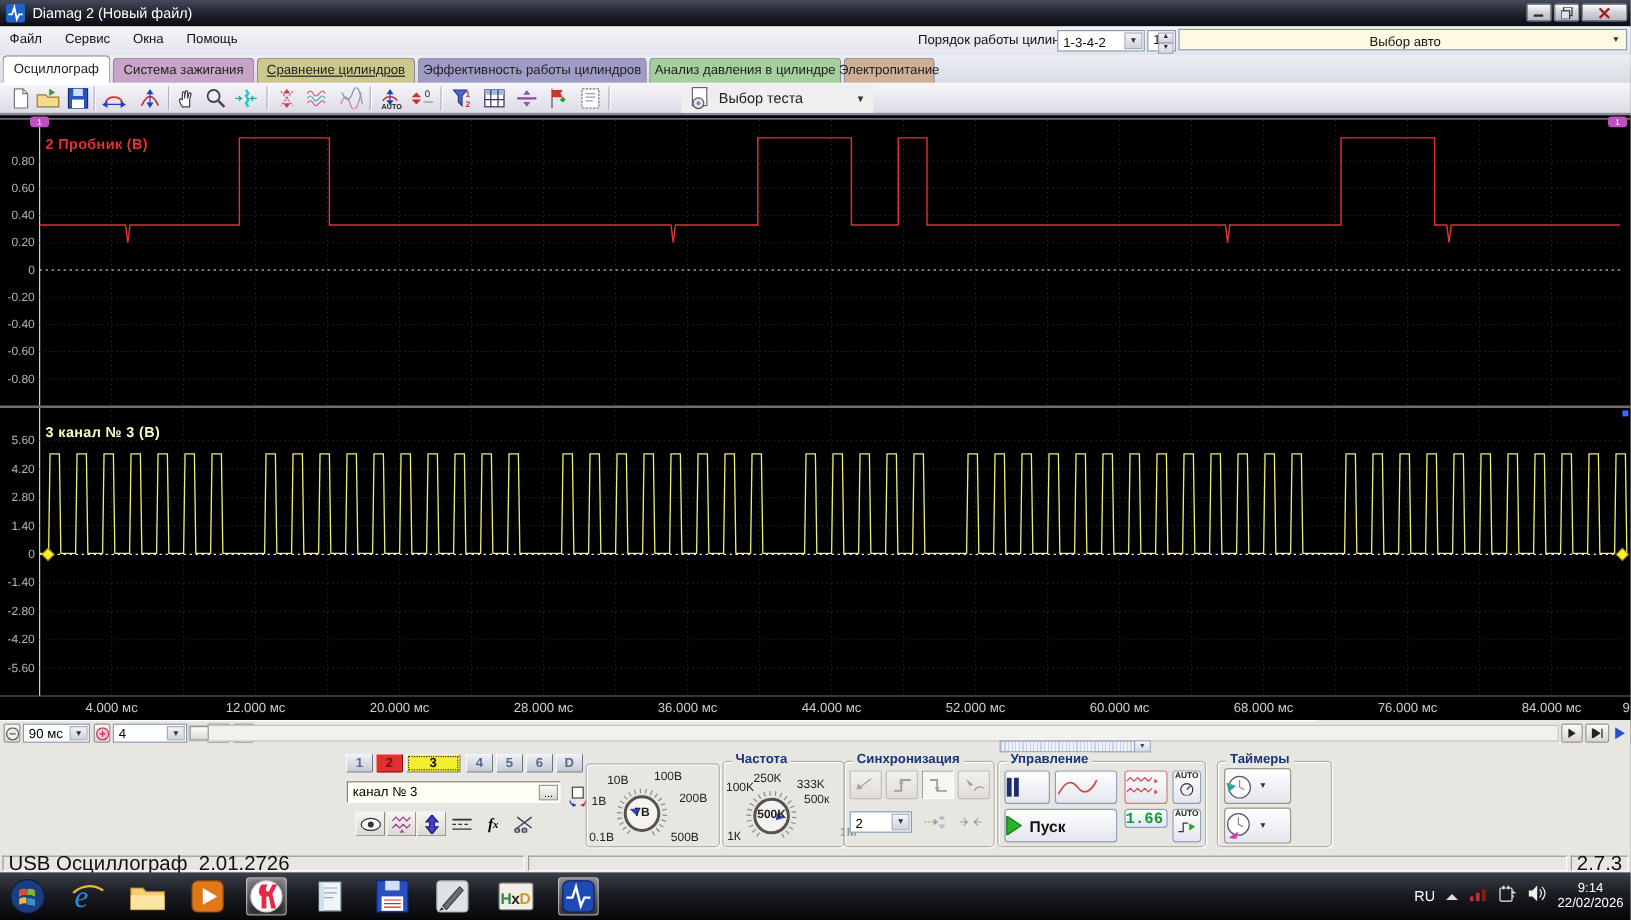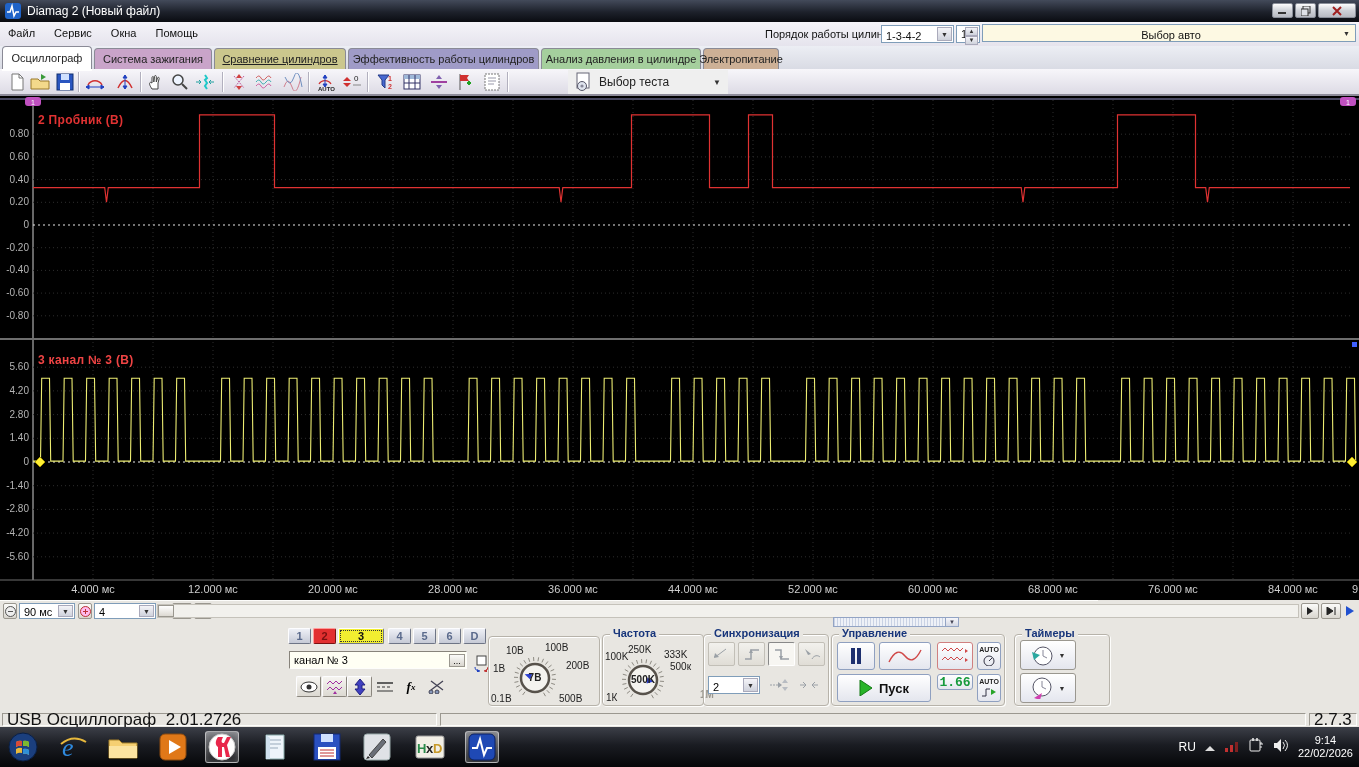--- a/index.html
+++ b/index.html
@@ -74,21 +74,21 @@
   .morebtn{position:absolute;left:449px;top:34px;width:16px;height:13px;font-size:9px;line-height:6px;
     border:1px solid #9a978f;background:linear-gradient(#fbfbf9,#d9d6cf);padding:0;}
   .minibtn{position:absolute;width:25px;height:21px;border:1px solid;border-color:#fdfdff #8a867e #8a867e #fdfdff;border-radius:2px;
     background:linear-gradient(#f6f5f1,#dcd9d2);display:flex;align-items:center;justify-content:center;padding:0;}
   .flatico{position:absolute;width:22px;height:20px;display:flex;align-items:center;justify-content:center;}
   .knoblab{position:absolute;color:#222;font-size:10px;}
   .knobcenter{position:absolute;font-size:10px;font-weight:bold;color:#222;text-align:center;}
   .sybtn{position:absolute;width:27px;height:24px;border:1px solid #c2bfb7;border-radius:2px;
     background:linear-gradient(#f2f1ed,#e0ddd6);display:flex;align-items:center;justify-content:center;padding:0;}
   .cbtn{position:absolute;border:1px solid #8fa0c0;border-radius:3px;background:linear-gradient(#ffffff,#e4e6ee);
-    display:flex;align-items:center;justify-content:center;gap:6px;padding:0;}
+    display:flex;align-items:center;gap:6px;padding:0;}
   .autotxt{font-size:7px;font-weight:bold;color:#222;line-height:7px;}
   .rate{color:#169a3c;font-weight:bold;font-size:13px;font-family:"Liberation Mono",monospace;}
   .recstrip{position:absolute;left:833px;top:-3px;width:126px;height:10px;border:1px solid #93a4c4;background:
      repeating-linear-gradient(90deg,#c9d2e4 0 1px,#eef1f7 1px 3px);}
   .recarr{position:absolute;right:0;top:0;width:13px;height:8px;background:linear-gradient(#f6f6fa,#d4d8e4);
      border-left:1px solid #93a4c4;font-size:6px;color:#445;text-align:center;line-height:8px;}
 
   
   .statusbar{position:absolute;left:0;top:712px;width:1359px;height:15px;background:#e8e6e1;font-size:17px;color:#111;}
   .spanel{position:absolute;top:1px;height:13px;border:1px solid;border-color:#9b9890 #fdfdfb #fdfdfb #9b9890;
@@ -412,21 +412,21 @@
         <path d="M 33 365.1535 L 40.5 365.1535 L 41.7 282.1965 L 49.5 282.1965 L 50.7 365.1535 L 63 365.1535 L 64.2 282.1965 L 72 282.1965 L 73.2 365.1535 L 85.5 365.1535 L 86.7 282.1965 L 94.5 282.1965 L 95.69999999999999 365.1535 L 108 365.1535 L 109.2 282.1965 L 117 282.1965 L 118.19999999999999 365.1535 L 130.5 365.1535 L 131.7 282.1965 L 139.5 282.1965 L 140.7 365.1535 L 153 365.1535 L 154.2 282.1965 L 162 282.1965 L 163.2 365.1535 L 175.5 365.1535 L 176.7 282.1965 L 184.5 282.1965 L 185.7 365.1535 L 220.5 365.1535 L 221.7 282.1965 L 229.5 282.1965 L 230.7 365.1535 L 243 365.1535 L 244.2 282.1965 L 252 282.1965 L 253.2 365.1535 L 265.5 365.1535 L 266.7 282.1965 L 274.5 282.1965 L 275.7 365.1535 L 288 365.1535 L 289.2 282.1965 L 297 282.1965 L 298.2 365.1535 L 310.5 365.1535 L 311.7 282.1965 L 319.5 282.1965 L 320.7 365.1535 L 333 365.1535 L 334.2 282.1965 L 342 282.1965 L 343.2 365.1535 L 355.5 365.1535 L 356.7 282.1965 L 364.5 282.1965 L 365.7 365.1535 L 378 365.1535 L 379.2 282.1965 L 387 282.1965 L 388.2 365.1535 L 400.5 365.1535 L 401.7 282.1965 L 409.5 282.1965 L 410.7 365.1535 L 423 365.1535 L 424.2 282.1965 L 432 282.1965 L 433.2 365.1535 L 468 365.1535 L 469.2 282.1965 L 477 282.1965 L 478.2 365.1535 L 490.5 365.1535 L 491.7 282.1965 L 499.5 282.1965 L 500.7 365.1535 L 513 365.1535 L 514.2 282.1965 L 522 282.1965 L 523.2 365.1535 L 535.5 365.1535 L 536.7 282.1965 L 544.5 282.1965 L 545.7 365.1535 L 558 365.1535 L 559.1999999999999 282.1965 L 567 282.1965 L 568.2 365.1535 L 580.5 365.1535 L 581.6999999999999 282.1965 L 589.5 282.1965 L 590.7 365.1535 L 603 365.1535 L 604.1999999999999 282.1965 L 612 282.1965 L 613.2 365.1535 L 625.5 365.1535 L 626.6999999999999 282.1965 L 634.5 282.1965 L 635.7 365.1535 L 670.5 365.1535 L 671.6999999999999 282.1965 L 679.5 282.1965 L 680.7 365.1535 L 693 365.1535 L 694.1999999999999 282.1965 L 702 282.1965 L 703.2 365.1535 L 715.5 365.1535 L 716.6999999999999 282.1965 L 724.5 282.1965 L 725.7 365.1535 L 738 365.1535 L 739.1999999999999 282.1965 L 747 282.1965 L 748.2 365.1535 L 760.5 365.1535 L 761.6999999999999 282.1965 L 769.5 282.1965 L 770.7 365.1535 L 805.5 365.1535 L 806.6999999999999 282.1965 L 814.5 282.1965 L 815.7 365.1535 L 828 365.1535 L 829.1999999999999 282.1965 L 837 282.1965 L 838.2 365.1535 L 850.5 365.1535 L 851.6999999999999 282.1965 L 859.5 282.1965 L 860.7 365.1535 L 873 365.1535 L 874.1999999999999 282.1965 L 882 282.1965 L 883.2 365.1535 L 895.5 365.1535 L 896.6999999999999 282.1965 L 904.5 282.1965 L 905.7 365.1535 L 918 365.1535 L 919.1999999999999 282.1965 L 927 282.1965 L 928.2 365.1535 L 940.5 365.1535 L 941.6999999999999 282.1965 L 949.5 282.1965 L 950.7 365.1535 L 963 365.1535 L 964.1999999999999 282.1965 L 972 282.1965 L 973.2 365.1535 L 985.5 365.1535 L 986.6999999999999 282.1965 L 994.4999999999999 282.1965 L 995.6999999999999 365.1535 L 1008 365.1535 L 1009.1999999999999 282.1965 L 1016.9999999999999 282.1965 L 1018.1999999999999 365.1535 L 1030.5 365.1535 L 1031.6999999999998 282.1965 L 1039.5 282.1965 L 1040.6999999999998 365.1535 L 1053 365.1535 L 1054.1999999999998 282.1965 L 1062 282.1965 L 1063.1999999999998 365.1535 L 1075.5 365.1535 L 1076.7 282.1965 L 1084.5 282.1965 L 1085.6999999999998 365.1535 L 1120.5 365.1535 L 1121.7 282.1965 L 1129.5 282.1965 L 1130.6999999999998 365.1535 L 1143 365.1535 L 1144.2 282.1965 L 1152 282.1965 L 1153.1999999999998 365.1535 L 1165.5 365.1535 L 1166.7 282.1965 L 1174.5 282.1965 L 1175.6999999999998 365.1535 L 1188 365.1535 L 1189.2 282.1965 L 1197 282.1965 L 1198.1999999999998 365.1535 L 1210.5 365.1535 L 1211.7 282.1965 L 1219.5 282.1965 L 1220.6999999999998 365.1535 L 1233 365.1535 L 1234.2 282.1965 L 1242 282.1965 L 1243.1999999999998 365.1535 L 1255.5 365.1535 L 1256.7 282.1965 L 1264.5 282.1965 L 1265.6999999999998 365.1535 L 1278 365.1535 L 1279.2 282.1965 L 1287 282.1965 L 1288.1999999999998 365.1535 L 1300.5 365.1535 L 1301.7 282.1965 L 1309.5 282.1965 L 1310.6999999999998 365.1535 L 1323 365.1535 L 1324.2 282.1965 L 1332 282.1965 L 1333.1999999999998 365.1535 L 1345.5 365.1535 L 1346.7 282.1965 L 1354.5 282.1965 L 1355.6999999999998 365.1535 L 1350 365.1535" fill="none" stroke="#eded72" stroke-width="1.1"></path>
         <path d="M 35 366 L 40 361 L 45 366 L 40 371 Z" fill="#ffee33" stroke="#aa9900"></path>
         <path d="M 1347 366 L 1352 361 L 1357 366 L 1352 371 Z" fill="#ffee33" stroke="#aa9900"></path>
         <rect x="25" y="1" width="16" height="9" rx="3" fill="#c050c0"></rect>
         <text x="33" y="8.5" text-anchor="middle" fill="#fff" font-size="7" font-family="Liberation Sans, sans-serif">1</text>
         <rect x="1340" y="1" width="16" height="9" rx="3" fill="#c050c0"></rect>
         <text x="1348" y="8.5" text-anchor="middle" fill="#fff" font-size="7" font-family="Liberation Sans, sans-serif">1</text>
         <rect x="1352" y="246" width="5" height="5" fill="#4060ff"></rect>
       </svg>
     <div class="chlabel" id="ch2-label" style="left: 38px; top: 17px; color: rgb(224, 50, 50);">2 Пробник (В)</div>
-    <div class="chlabel" id="ch3-label" style="left: 38px; top: 257px; color: #ef4444;">3 канал № 3 (В)</div>
+    <div class="chlabel" id="ch3-label" style="left: 38px; top: 257px; color: #fef9c3;">3 канал № 3 (В)</div>
   </div>
 
   <div class="transport">
     <button class="tbtn" style="left:3px;width:14px;">
         <svg width="11" height="11">
           <circle cx="5.5" cy="5.5" r="5" fill="#eee" stroke="#555"></circle>
           <path d="M3 5.5h5" stroke="#555"></path>
         </svg>
       </button>
     <div class="xsel" style="left:19px;top:2px;width:56px;height:16px;">

